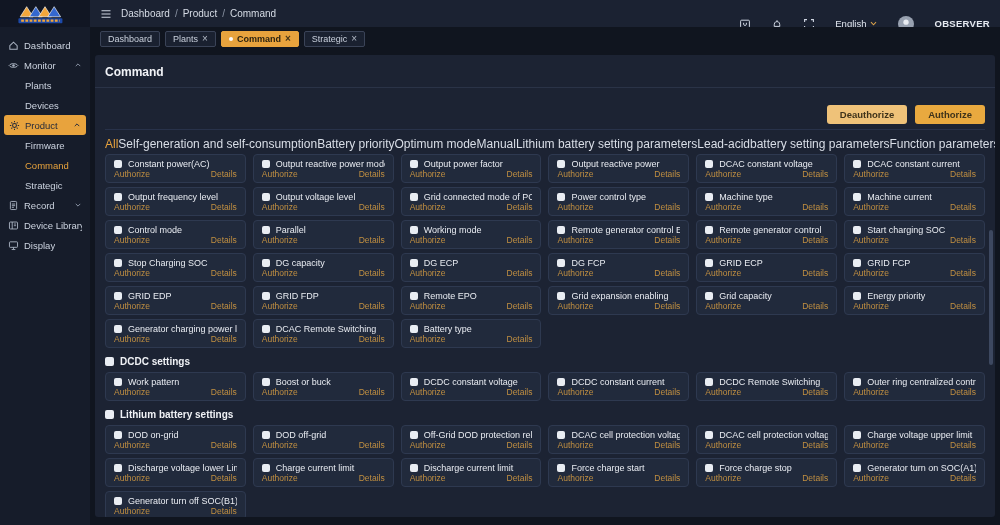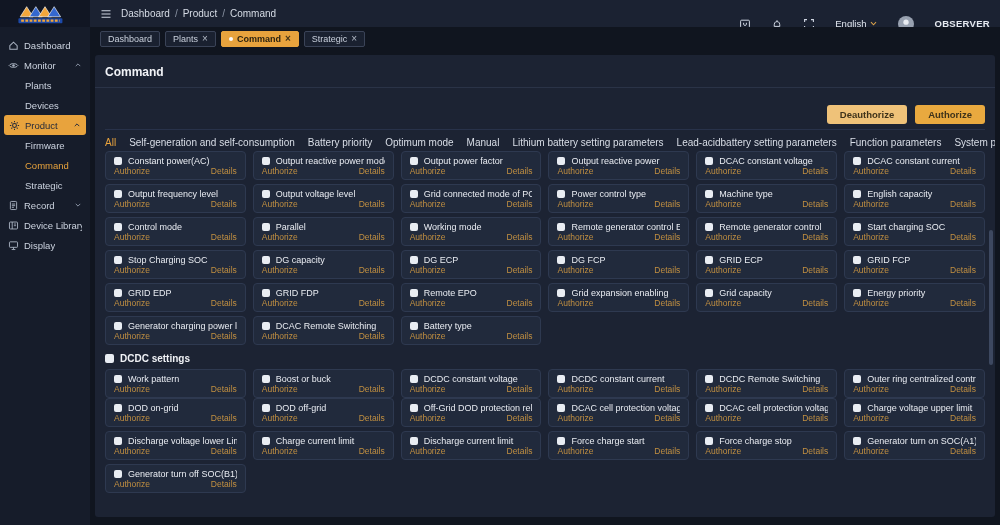--- a/index.html
+++ b/index.html
@@ -50,21 +50,21 @@
   .panel-divider { height:1px; background:#2a3347; margin:0 -10px; }
   .device-row { display:flex; align-items:flex-end; margin-top:4px; border-bottom:1px solid #28324a; }
   .device-tabs { display:flex; gap:18px; font-size:10px; }
   .device-tab { padding:5px 1px 6px; color:#c9d0dc; cursor:pointer; border-bottom:2px solid transparent; margin-bottom:-1px; }
   .device-tab.active { color:#e8a33d; font-weight:bold; border-bottom-color:#e8a33d; }
   .head-actions { margin-left:auto; display:flex; gap:8px; padding-bottom:5px; }
   .btn { font-size:9.5px; padding:4px 13px; border-radius:3px; font-weight:bold; color:#3e321a; border:none; cursor:pointer; font-family:inherit;margin-top:13px; }
   .btn.deauth { background:#efc279; }
   .btn.auth { background:#e9a93f; }
 
-  .filter-tabs { display:flex; gap:13px; font-size:10px; margin:7px 0 3px; color:#d9dee7; flex-wrap:nowrap; white-space:nowrap; }
+  .filter-tabs { display:flex; font-size:12px; margin:7px 0 3px; color:#d9dee7; flex-wrap:nowrap; white-space:nowrap; }
   .filter-tab { cursor:pointer; }
   .filter-tab.active { color:#e8a33d; }
 
   
   .section-header { display:flex; align-items:center; gap:6px; font-size:10px; font-weight:bold; color:#f0f2f6; margin:8px 0 5px; }
   .checkbox { width:9px; height:9px; background:#e9edf3; border-radius:2px; flex-shrink:0; cursor:pointer; }
   .grid { display:grid; grid-template-columns:repeat(6, 1fr); gap:4px 7px; }
   .card { background:#212a3c; border:1px solid #2e3950; border-radius:4px; height:29px; padding:4px 8px 3px; display:flex; flex-direction:column; justify-content:space-between; min-width:0; }
   .card-top { display:flex; align-items:center; gap:6px; font-size:9px; color:#e9ecf2; white-space:nowrap; overflow:hidden; }
   .card-top .checkbox { width:8px; height:8px; }
@@ -367,21 +367,21 @@
                 <span>Machine type</span>
               </div>
               <div class="card-actions">
                 <span>Authorize</span>
                 <span>Details</span>
               </div>
             </div>
             <div class="card">
               <div class="card-top">
                 <span class="checkbox"></span>
-                <span>English capacity</span>
+                <span>Machine current</span>
               </div>
               <div class="card-actions">
                 <span>Authorize</span>
                 <span>Details</span>
               </div>
             </div>
             <div class="card">
               <div class="card-top">
                 <span class="checkbox"></span>
                 <span>Control mode</span>
@@ -651,20 +651,24 @@
               <div class="card-top">
                 <span class="checkbox"></span>
                 <span>Outer ring centralized control</span>
               </div>
               <div class="card-actions">
                 <span>Authorize</span>
                 <span>Details</span>
               </div>
             </div>
           </div>
+          <div class="section-header">
+            <span class="checkbox"></span>
+            <span>Lithium battery settings</span>
+          </div>
           <div class="grid">
             <div class="card">
               <div class="card-top">
                 <span class="checkbox"></span>
                 <span>DOD on-grid</span>
               </div>
               <div class="card-actions">
                 <span>Authorize</span>
                 <span>Details</span>
               </div>

